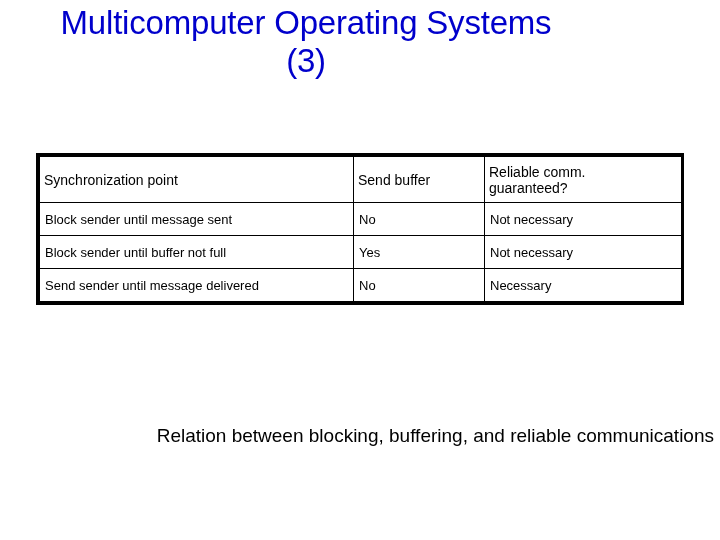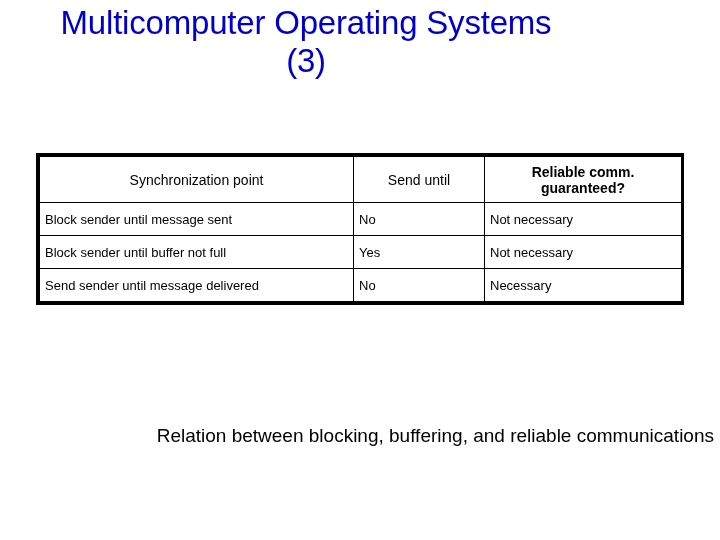--- a/index.html
+++ b/index.html
@@ -51,35 +51,35 @@
 
   table.data-table th,
   table.data-table td {
     border: 1px solid #000000;
     box-sizing: border-box;
     font-weight: normal;
     color: #000000;
   }
   table.data-table thead th {
     height: 46px;
-    text-align: center;
+    text-align: left;
     vertical-align: middle;
     font-size: 14px;
     line-height: 16px;
     padding: 2px 4px;
   }
   table.data-table tbody td {
     height: 33px;
     text-align: left;
     vertical-align: middle;
     font-size: 13px;
     line-height: 15px;
     padding: 2px 5px;
   }
-  .hdr-line { display: block; font-weight: bold; }
+  .hdr-line { display: block; }
 
   
   .caption {
     position: absolute;
     left: 8px;
     top: 424px;
     width: 706px;
     text-align: right;
     color: #000000;
     font-size: 19px;
@@ -96,21 +96,21 @@
 <div class="table-wrap">
   <table class="data-table">
     <colgroup>
       <col class="c1">
       <col class="c2">
       <col class="c3">
     </colgroup>
     <thead>
       <tr>
         <th>Synchronization point</th>
-        <th>Send until</th>
+        <th>Send buffer</th>
         <th>
           <span class="hdr-line">Reliable comm.</span>
           <span class="hdr-line">guaranteed?</span>
         </th>
       </tr>
     </thead>
     <tbody>
       <tr>
         <td>Block sender until message sent</td>
         <td>No</td>

